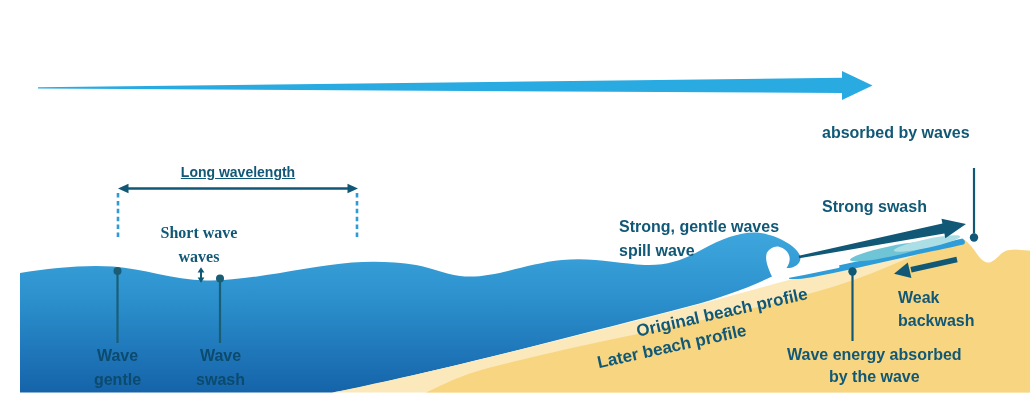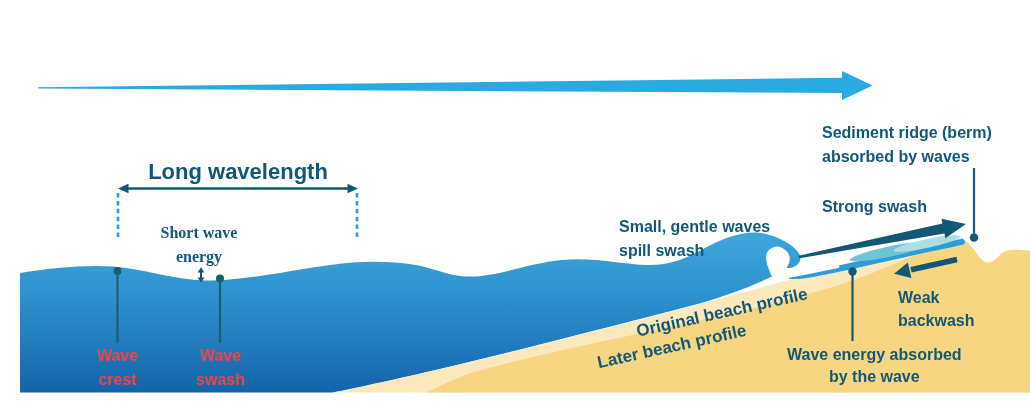--- a/index.html
+++ b/index.html
@@ -14,23 +14,23 @@
   .lbl{
     position:absolute;
     font-family:"Liberation Sans",sans-serif;
     font-weight:700;
     font-size:16px;
     line-height:24px;
     color:#115876;
     white-space:nowrap;
   }
   .lbl.center{text-align:center;}
-  .lbl.white{color:#ef4444;}
+  .lbl.white{color:#0c4a6e;}
   .lbl.rot{transform:rotate(-12.5deg);font-size:17px;}
-  .big{font-size:22px;}
+  .big{font-size:14px;text-decoration:underline;}
 </style>
 </head>
 <body>
 
 <div class="stage">
 
   <svg width="1030" height="411" viewBox="0 0 1030 411">
     <defs>
       <linearGradient id="seaGrad" x1="0" y1="228" x2="0" y2="393" gradientUnits="userSpaceOnUse">
         <stop offset="0" stop-color="#3FA8DE"></stop>
@@ -131,40 +131,39 @@
     <polygon fill="#115876" points="798.7,255.7 942.4,223.4 941.5,218.7 966,224 945.3,238.3 944.4,233.6 799.3,258.3"></polygon>
 
     <line x1="957" y1="259.5" x2="911" y2="269.8" stroke="#115876" stroke-width="5.5"></line>
     <polygon fill="#115876" points="907.8,262.5 894,273.8 911.4,278.1"></polygon>
   </svg>
 
   <div class="lbl center big" style="left:118px;top:160px;width:240px;">Long wavelength</div>
 
   <div class="lbl center" style="left:129px;top:221px;width:140px;font-family:Liberation Serif, serif;">
     <div>Short wave</div>
-    <div>energy</div>
+    <div>waves</div>
   </div>
 
   <div class="lbl center white" style="left:77px;top:344px;width:81px;">
     <div>Wave</div>
-    <div>crest</div>
+    <div>gentle</div>
   </div>
 
   <div class="lbl center white" style="left:180px;top:344px;width:81px;">
     <div>Wave</div>
     <div>swash</div>
   </div>
 
   <div class="lbl" style="left:619px;top:215px;">
-    <div>Small, gentle waves</div>
-    <div>spill swash</div>
+    <div>Strong, gentle waves</div>
+    <div>spill wave</div>
   </div>
 
   <div class="lbl" style="left:822px;top:121px;">
-    <div>Sediment ridge (berm)</div>
     <div>absorbed by waves</div>
   </div>
 
   <div class="lbl" style="left:822px;top:197px;line-height:20px;">Strong swash</div>
 
   <div class="lbl" style="left:898px;top:286px;line-height:23px;">
     <div>Weak</div>
     <div>backwash</div>
   </div>
 

